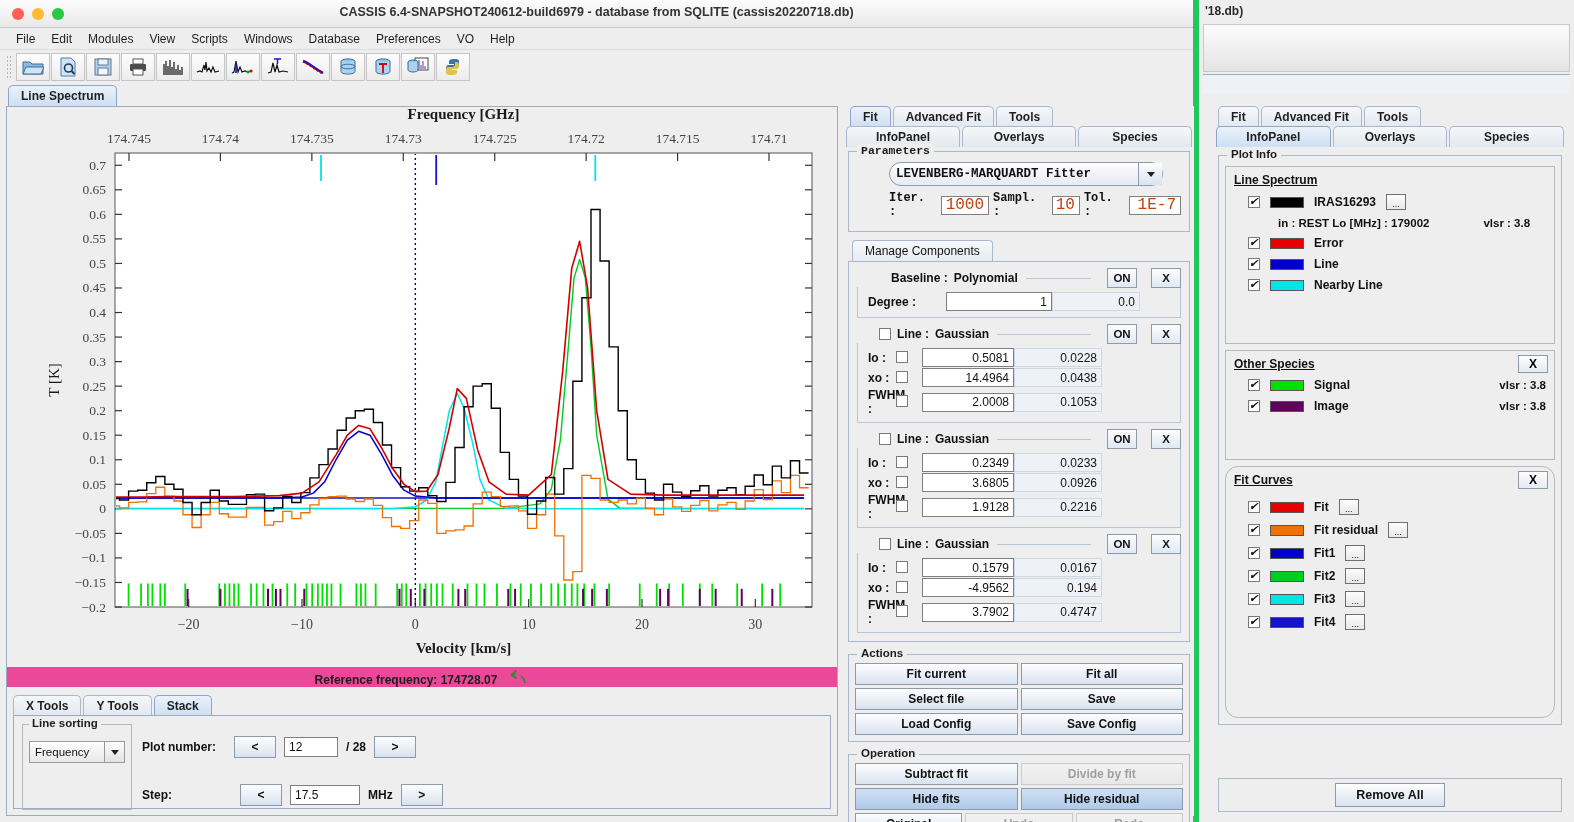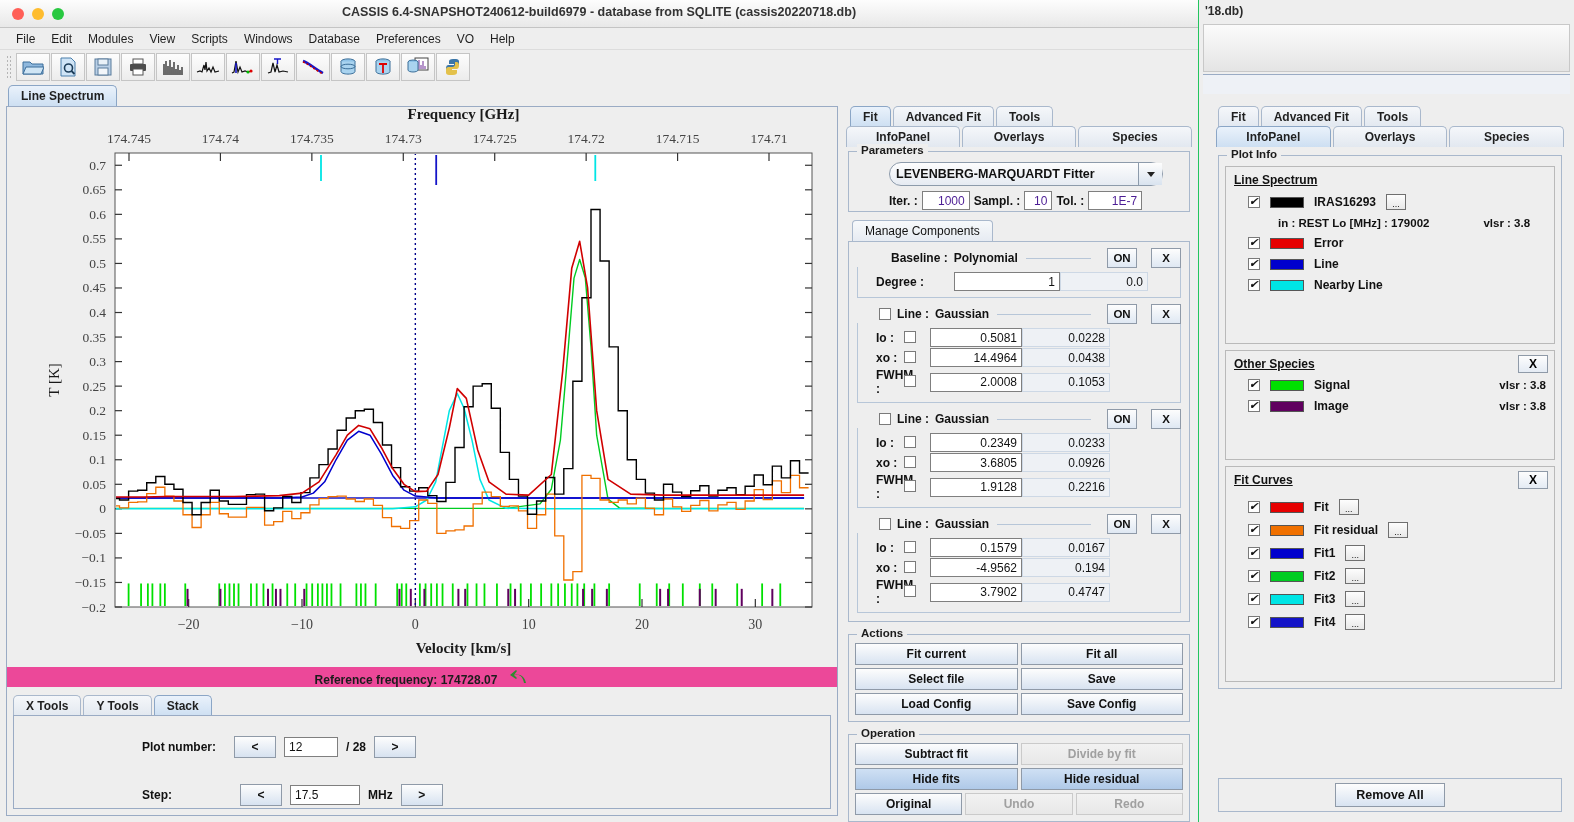--- a/index.html
+++ b/index.html
@@ -30,21 +30,21 @@
     background:#eef1f6; border-top:1px solid #9aabc4;
   }
   .bgwin-body {
     position:absolute; left:6px; top:96px; right:4px; bottom:4px;
     background:#eeeeee;
   }
 
   
   .mainwin {
     position:absolute; left:0; top:0; width:1199px; height:822px;
-    background:#eeeeee; border-right:1px solid #22c55e;
+    background:#eeeeee; border-right:6px solid #22c55e;
   }
   .titlebar {
     position:relative; height:28px;
     background:linear-gradient(#fdfdfd,#e8e8e8);
     border-bottom:1px solid #c4c4c4;
   }
   .tl-dots { position:absolute; left:12px; top:8px; display:flex; gap:8px; }
   .tl-dot { width:12px; height:12px; border-radius:50%; }
   .tl-red{background:#ff5f57;} .tl-yel{background:#febc2e;} .tl-grn{background:#28c840;}
   .tl-text {
@@ -163,21 +163,21 @@
   .selcombo .arrow {
     position:absolute; right:0; top:0; bottom:0; width:24px;
     border-left:1px solid #8d9bab; background:linear-gradient(#fdfdfd,#d9e3ef);
     display:flex; align-items:center; justify-content:center;
   }
 
   .inline { display:flex; align-items:center; gap:4px; }
   .ilbl { font-size:12px; font-weight:bold; color:#111; }
   .ival {
     border:1px solid #7f7f7f; background:#fff; height:19px;
-    font-size:12px; color:#4c1d95; text-align:right; padding:0 4px;
+    font-size:16px; color:#c2410c; text-align:right; padding:0 4px;
     display:flex; align-items:center; justify-content:flex-end;
   }
 
   .mcbtn {
     display:inline-block; font-size:12px; font-weight:normal; color:#111;
     padding:3px 12px; border:1px solid #a9b8cc; border-bottom:none;
     background:linear-gradient(#f7f9fb,#e6ebf2); border-radius:4px 4px 0 0;
   }
 
   .comprow { position:relative; margin:6px 8px 0 8px; }
@@ -195,21 +195,21 @@
   .onbtn, .xbtn {
     height:20px; min-width:30px; border:1px solid #8f9aa8;
     background:linear-gradient(#fdfdfd,#dfe8f3);
     font-size:11.5px; font-weight:bold; color:#111;
     display:flex; align-items:center; justify-content:center; cursor:default;margin-left:8px;
   }
   .compbody {
     border:1px solid #b7c6d8; border-top:none; margin-top:-1px;
     padding:4px 6px 5px 6px; background:#eeeeee;
   }
-  .prow { display:flex; align-items:center; margin:1px 12px; }
+  .prow { display:flex; align-items:center; margin:1px 4px; }
   .pname { width:28px; font-size:12px; font-weight:bold; color:#111; }
   .pchk { width:26px; }
   .pin {
     width:92px; height:19px; border:1px solid #7f7f7f; background:#fff;
     font-size:12px; text-align:right; padding:0 4px; color:#111;
     display:flex; align-items:center; justify-content:flex-end;
   }
   .perr {
     width:88px; height:19px; border:1px solid #cdd8e5; background:#eef1f5;
     font-size:12px; text-align:right; padding:0 4px; color:#111;
@@ -621,20 +621,29 @@
         </span>
       </div>
 
       <div class="bottomtabs">
         <div class="jtab">X Tools</div>
         <div class="jtab">Y Tools</div>
         <div class="jtab sel">Stack</div>
       </div>
 
       <div class="bottompanel">
+        <div class="linesort">
+          <div class="legend-lbl">Line sorting</div>
+          <div class="combo">
+            <span>Frequency</span>
+            <div class="arrow">
+                <i class="caret"></i>
+              </div>
+          </div>
+        </div>
 
         <div class="ctrlrow" style="left:128px; top:20px;">
           <span class="ctrl-lbl">Plot number:</span>
           <div class="smbtn" style="margin-left:10px;">&lt;</div>
           <div class="txtin" style="width:54px;">12</div>
           <span class="ctrl-lbl">/ 28</span>
           <div class="smbtn">&gt;</div>
         </div>
 
         <div class="ctrlrow" style="left:128px; top:68px;">
@@ -653,21 +662,21 @@
         <div class="jtab sel">Fit</div>
         <div class="jtab">Advanced Fit</div>
         <div class="jtab">Tools</div>
       </div>
       <div class="tabs3">
         <div class="jtab tab-wide">InfoPanel</div>
         <div class="jtab tab-wide">Overlays</div>
         <div class="jtab tab-wide">Species</div>
       </div>
 
-      <div class="panelbox" style="padding:8px 8px 1px 8px;">
+      <div class="panelbox" style="padding:8px 8px 12px 8px;font-family:Liberation Mono, monospace;">
         <div class="grouplabel">Parameters</div>
         <div class="selcombo" style="margin:2px 18px 0 32px;border-radius:12px;">
           <span>LEVENBERG-MARQUARDT Fitter</span>
           <div class="arrow">
               <i class="caret"></i>
             </div>
         </div>
         <div class="inline" style="margin:5px 0 0 32px;">
           <span class="ilbl">Iter. :</span>
           <span class="ival" style="width:48px;">1000</span>
@@ -881,21 +890,21 @@
           <span class="vlsr">vlsr : 3.8</span>
         </div>
         <div class="iprow">
           <i class="chk on"></i>
           <span class="swatch" style="background:#60005f"></span>
           <span class="iplbl">Image</span>
           <span class="vlsr">vlsr : 3.8</span>
         </div>
       </div>
 
-      <div class="ipinner" style="margin-top:6px; height:216px;">
+      <div class="ipinner" style="margin-top:6px; height:252px;border-radius:13px;">
         <div class="ulhdr">Fit Curves</div>
         <div class="xcorner">X</div>
 
         <div class="iprow" style="margin-top:12px;">
           <i class="chk on"></i>
           <span class="swatch" style="background:#e60000"></span>
           <span class="iplbl">Fit</span>
           <span class="dotsbtn">...</span>
         </div>
         <div class="iprow">

